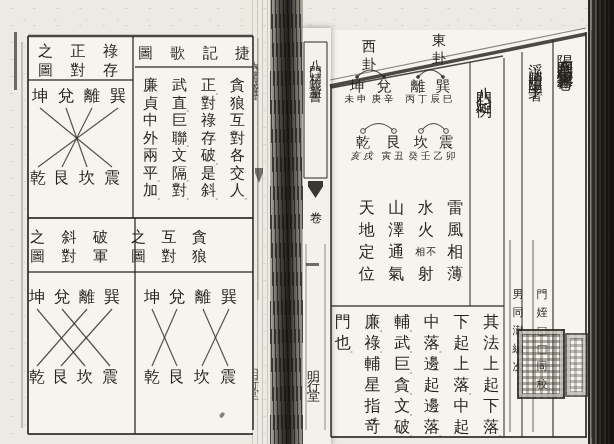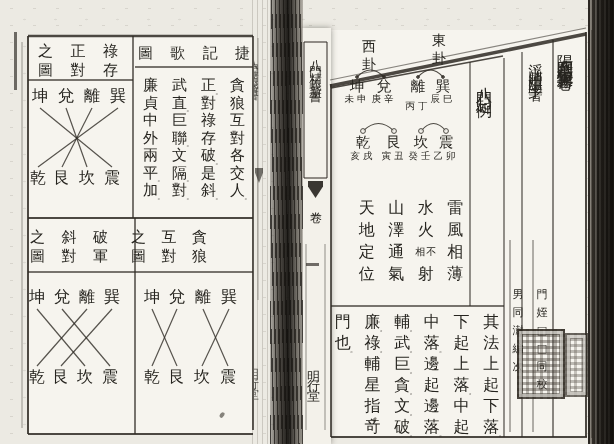--- a/index.html
+++ b/index.html
@@ -368,24 +368,24 @@
     <span class="dg lg layer" style="left: 228px; top: 377px;">震</span>
     <span class="dg hd layer" style="left: 369px; top: 46px;">西</span>
     <span class="dg hd layer" style="left: 369px; top: 64px;">卦</span>
     <span class="dg hd layer" style="left: 439px; top: 40px;">東</span>
     <span class="dg hd layer" style="left: 439px; top: 58px;">卦</span>
     <span class="dg tg layer" style="left: 357px; top: 86px;">坤</span>
     <span class="dg fl layer" style="left: 357px; top: 99px;">未申</span>
     <span class="dg tg layer" style="left: 384px; top: 86px;">兌</span>
     <span class="dg fl layer" style="left: 384px; top: 99px;">庚辛</span>
     <span class="dg tg layer" style="left: 418px; top: 86px;">離</span>
-    <span class="dg fl layer" style="left: 418px; top: 106px;">丙丁</span>
+    <span class="dg fl layer" style="left: 418px; top: 99px;">丙丁</span>
     <span class="dg tg layer" style="left: 443px; top: 86px;">巽</span>
     <span class="dg fl layer" style="left: 443px; top: 99px; text-align: right;">辰巳</span>
     <span class="dg tg layer" style="left: 363px; top: 142px;">乾</span>
-    <span class="dg fl layer" style="left: 363px; top: 156px;">亥戌</span>
+    <span class="dg fl layer" style="left: 363px; top: 156px; font-style: italic;">亥戌</span>
     <span class="dg tg layer" style="left: 394px; top: 142px;">艮</span>
     <span class="dg fl layer" style="left: 394px; top: 156px;">寅丑</span>
     <span class="dg tg layer" style="left: 421px; top: 142px;">坎</span>
     <span class="dg fl layer" style="left: 421px; top: 156px;">癸壬</span>
     <span class="dg tg layer" style="left: 446px; top: 142px;">震</span>
     <span class="dg fl layer" style="left: 446px; top: 156px;">乙卯</span>
   </div>
 
 </body></html>

